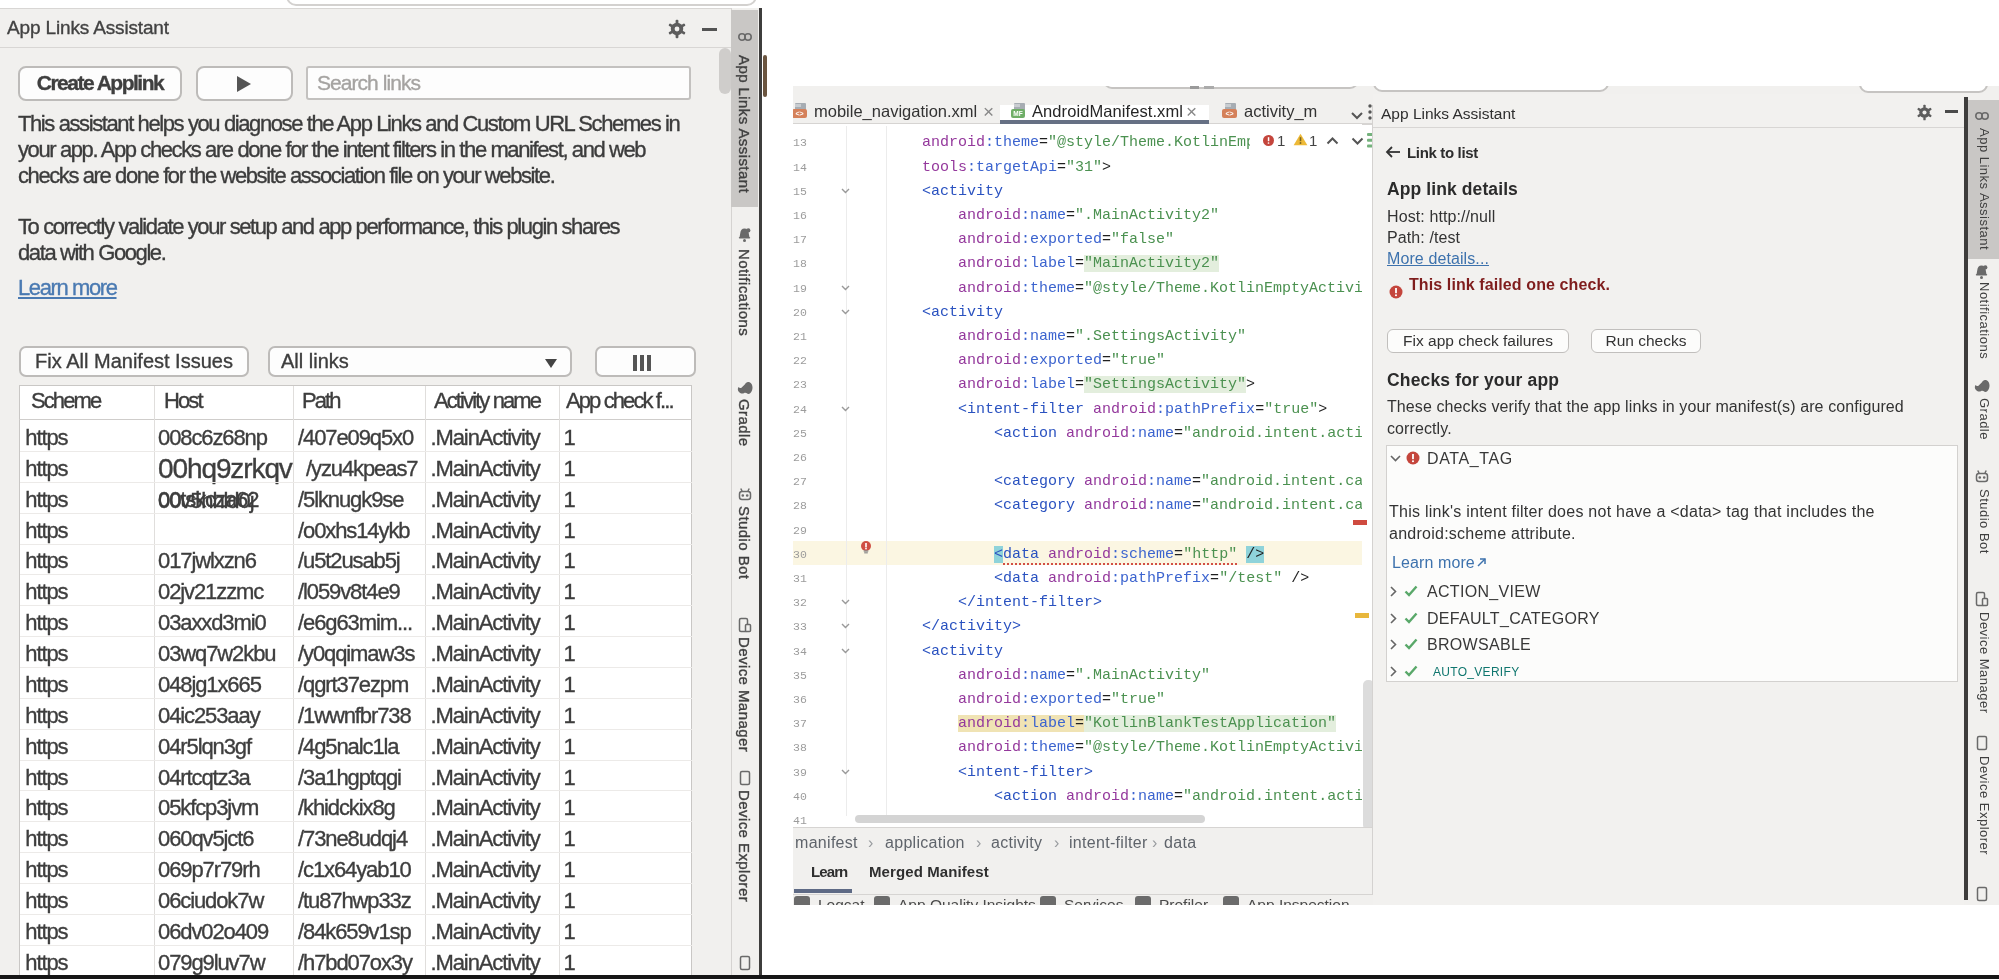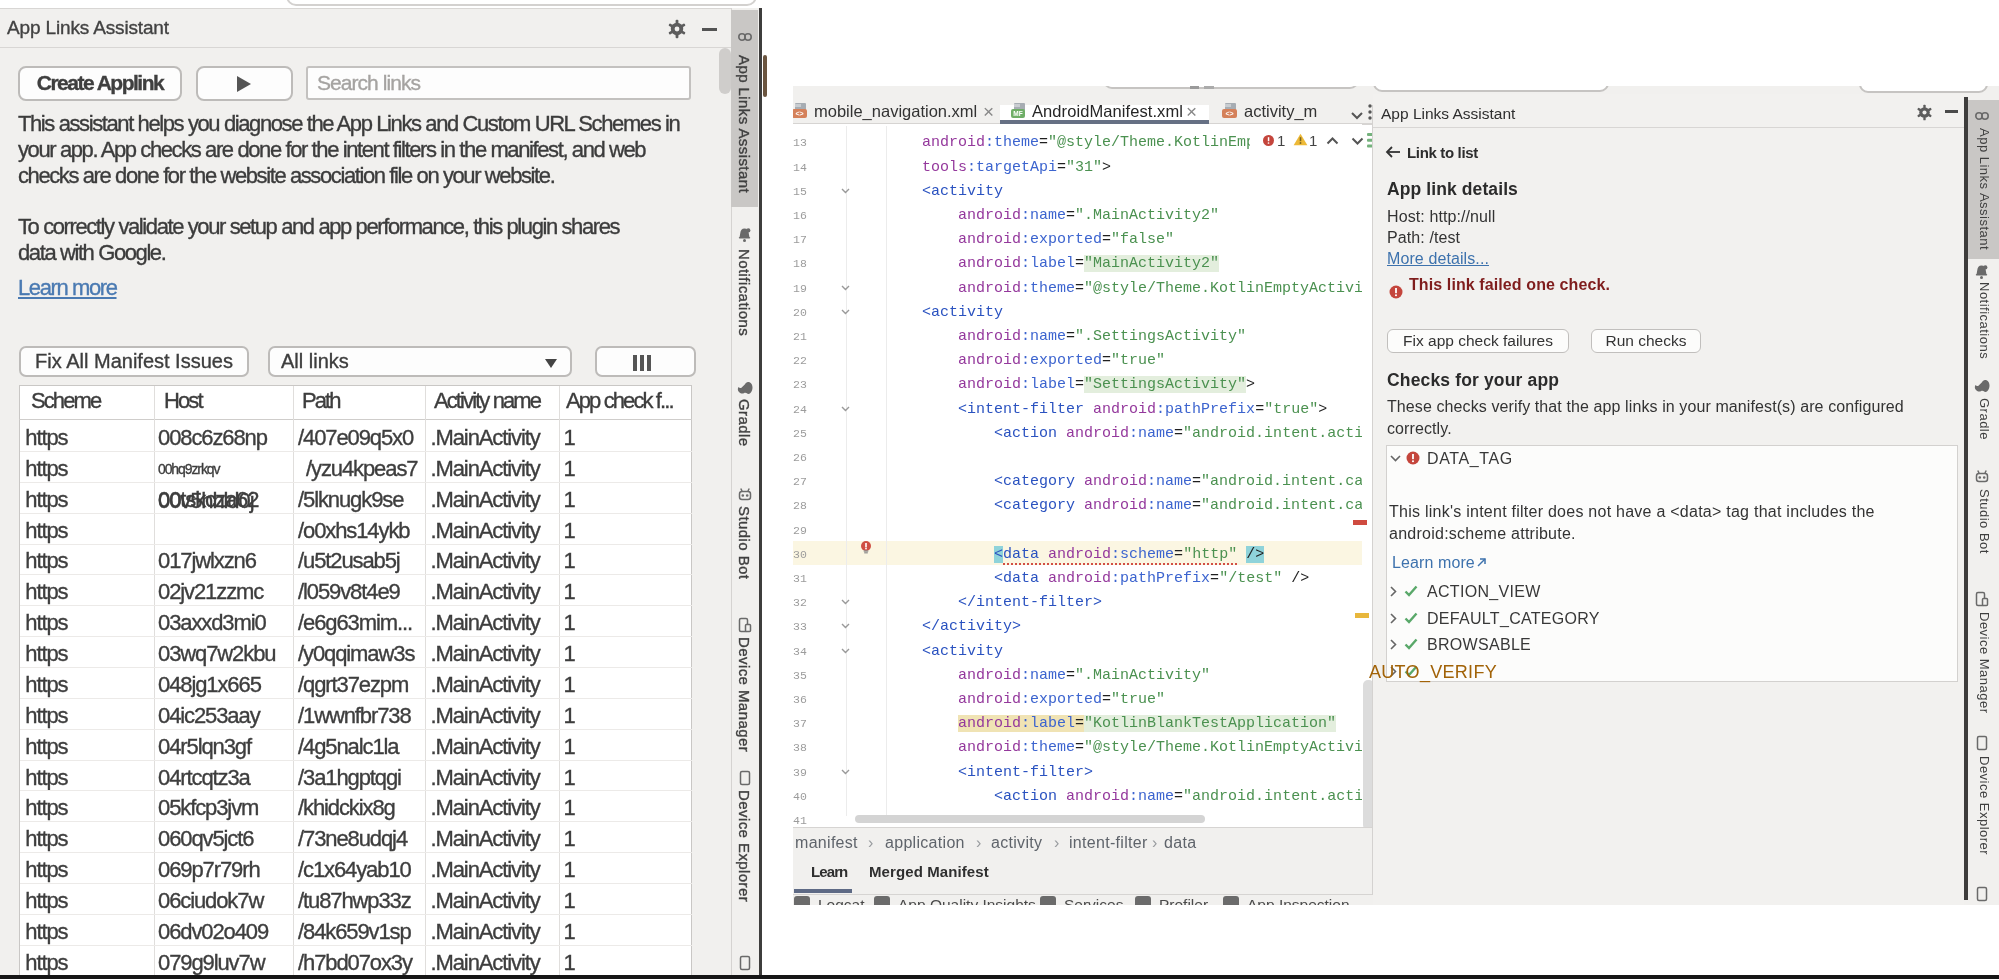--- a/index.html
+++ b/index.html
@@ -54,21 +54,21 @@
 <div class="abs" style="left:292.5px;top:386px;width:1px;height:591px;background:#e0dedc;"></div>
 <div class="abs" style="left:425px;top:386px;width:1px;height:591px;background:#e0dedc;"></div>
 <div class="abs" style="left:559.4px;top:386px;width:1px;height:591px;background:#e0dedc;"></div>
 <div class="abs" style="left:25.3px;top:425.0px;font-size:22px;color:#3e3e3e;letter-spacing:-1.1px;font-weight:400;line-height:26.0px;white-space:pre;line-height:26px;">https</div>
 <div class="abs" style="left:158px;top:425.0px;font-size:22px;color:#3e3e3e;letter-spacing:-1.1px;font-weight:400;line-height:26.0px;white-space:pre;line-height:26px;">008c6z68np</div>
 <div class="abs" style="left:298px;top:425.0px;font-size:22px;color:#3e3e3e;letter-spacing:-1.1px;font-weight:400;line-height:26.0px;white-space:pre;line-height:26px;">/407e09q5x0</div>
 <div class="abs" style="left:430.5px;top:425.0px;font-size:22px;color:#3e3e3e;letter-spacing:-1.1px;font-weight:400;line-height:26.0px;white-space:pre;line-height:26px;">.MainActivity</div>
 <div class="abs" style="left:563.5px;top:425.0px;font-size:22px;color:#3e3e3e;letter-spacing:-1.1px;font-weight:400;line-height:26.0px;white-space:pre;line-height:26px;">1</div>
 <div class="abs" style="left:20px;top:450.9px;width:672px;height:1px;background:#eceae8;"></div>
 <div class="abs" style="left:25.3px;top:455.9px;font-size:22px;color:#3e3e3e;letter-spacing:-1.1px;font-weight:400;line-height:26.0px;white-space:pre;line-height:26px;">https</div>
-<div class="abs" style="left:158px;top:455.9px;font-size:14px;color:#3e3e3e;letter-spacing:-1.1px;font-weight:400;line-height:26.0px;white-space:pre;line-height:26px;">00hq9zrkqv</div>
+<div class="abs" style="left:158px;top:455.9px;font-size:28px;color:#3e3e3e;letter-spacing:-1.1px;font-weight:400;line-height:26.0px;white-space:pre;line-height:26px;">00hq9zrkqv</div>
 <div class="abs" style="left:298px;top:455.9px;font-size:22px;color:#3e3e3e;letter-spacing:-1.1px;font-weight:400;line-height:26.0px;white-space:pre;line-height:26px;margin-left:8px;">/yzu4kpeas7</div>
 <div class="abs" style="left:430.5px;top:455.9px;font-size:22px;color:#3e3e3e;letter-spacing:-1.1px;font-weight:400;line-height:26.0px;white-space:pre;line-height:26px;">.MainActivity</div>
 <div class="abs" style="left:563.5px;top:455.9px;font-size:22px;color:#3e3e3e;letter-spacing:-1.1px;font-weight:400;line-height:26.0px;white-space:pre;line-height:26px;">1</div>
 <div class="abs" style="left:20px;top:481.8px;width:672px;height:1px;background:#eceae8;"></div>
 <div class="abs" style="left:25.3px;top:486.7px;font-size:22px;color:#3e3e3e;letter-spacing:-1.1px;font-weight:400;line-height:26.0px;white-space:pre;line-height:26px;">https</div>
 <div class="abs" style="left:158px;top:486.7px;font-size:22px;color:#3e3e3e;letter-spacing:-1.1px;font-weight:400;line-height:26.0px;white-space:pre;line-height:26px;">00tskcza62</div>
 <div class="abs" style="left:298px;top:486.7px;font-size:22px;color:#3e3e3e;letter-spacing:-1.1px;font-weight:400;line-height:26.0px;white-space:pre;line-height:26px;">/5lknugk9se</div>
 <div class="abs" style="left:430.5px;top:486.7px;font-size:22px;color:#3e3e3e;letter-spacing:-1.1px;font-weight:400;line-height:26.0px;white-space:pre;line-height:26px;">.MainActivity</div>
 <div class="abs" style="left:563.5px;top:486.7px;font-size:22px;color:#3e3e3e;letter-spacing:-1.1px;font-weight:400;line-height:26.0px;white-space:pre;line-height:26px;">1</div>
 <div class="abs" style="left:20px;top:512.6px;width:672px;height:1px;background:#eceae8;"></div>
@@ -562,21 +562,21 @@
 <div class="abs" style="left:1390px;top:665.5px;width:7px;height:11px;">
     <svg width="7" height="11" viewBox="0 0 7 11" fill="none" stroke="#666" stroke-width="1.6">
       <polyline points="1,1 5.5,5.5 1,10"></polyline>
     </svg>
   </div>
 <div class="abs" style="left:1404px;top:664.5px;width:14px;height:12px;">
     <svg width="14" height="12" viewBox="0 0 14 12" fill="none" stroke="#59a869" stroke-width="2.4">
       <polyline points="1.5,6.5 5,10 12.5,1.5"></polyline>
     </svg>
   </div>
-<div class="abs" style="left:1369px;top:662.5px;font-size:18px;color:#a16207;letter-spacing:0.3px;font-weight:400;line-height:18.9px;white-space:pre;">AUTO_VERIFY</div>
+<div class="abs" style="left:1433px;top:662.5px;font-size:12px;color:#0f766e;letter-spacing:0.3px;font-weight:400;line-height:18.9px;white-space:pre;">AUTO_VERIFY</div>
 <div class="abs" style="left:1964px;top:97px;width:4px;height:803px;background:#3e3d3c;"></div>
 <div class="abs" style="left:1968px;top:97px;width:31px;height:803px;background:#f1f0ee;"></div>
 <div class="abs" style="left:1968px;top:100px;width:31px;height:159px;background:#c9c7c5;"></div>
 <div class="abs" style="left:1974px;top:108px;">
     <svg width="16" height="16" viewBox="0 0 16 16" fill="none" stroke="#6a6a6a" stroke-width="1.6">
       <circle cx="5" cy="8" r="3.2"></circle>
       <circle cx="11" cy="8" r="3.2"></circle>
     </svg>
   </div>
 <div class="abs" style="left:1976px;top:128px;font-size:13px;color:#3f3f3f;letter-spacing:0.49px;writing-mode:vertical-rl;white-space:pre;line-height:17px;">App Links Assistant</div>

